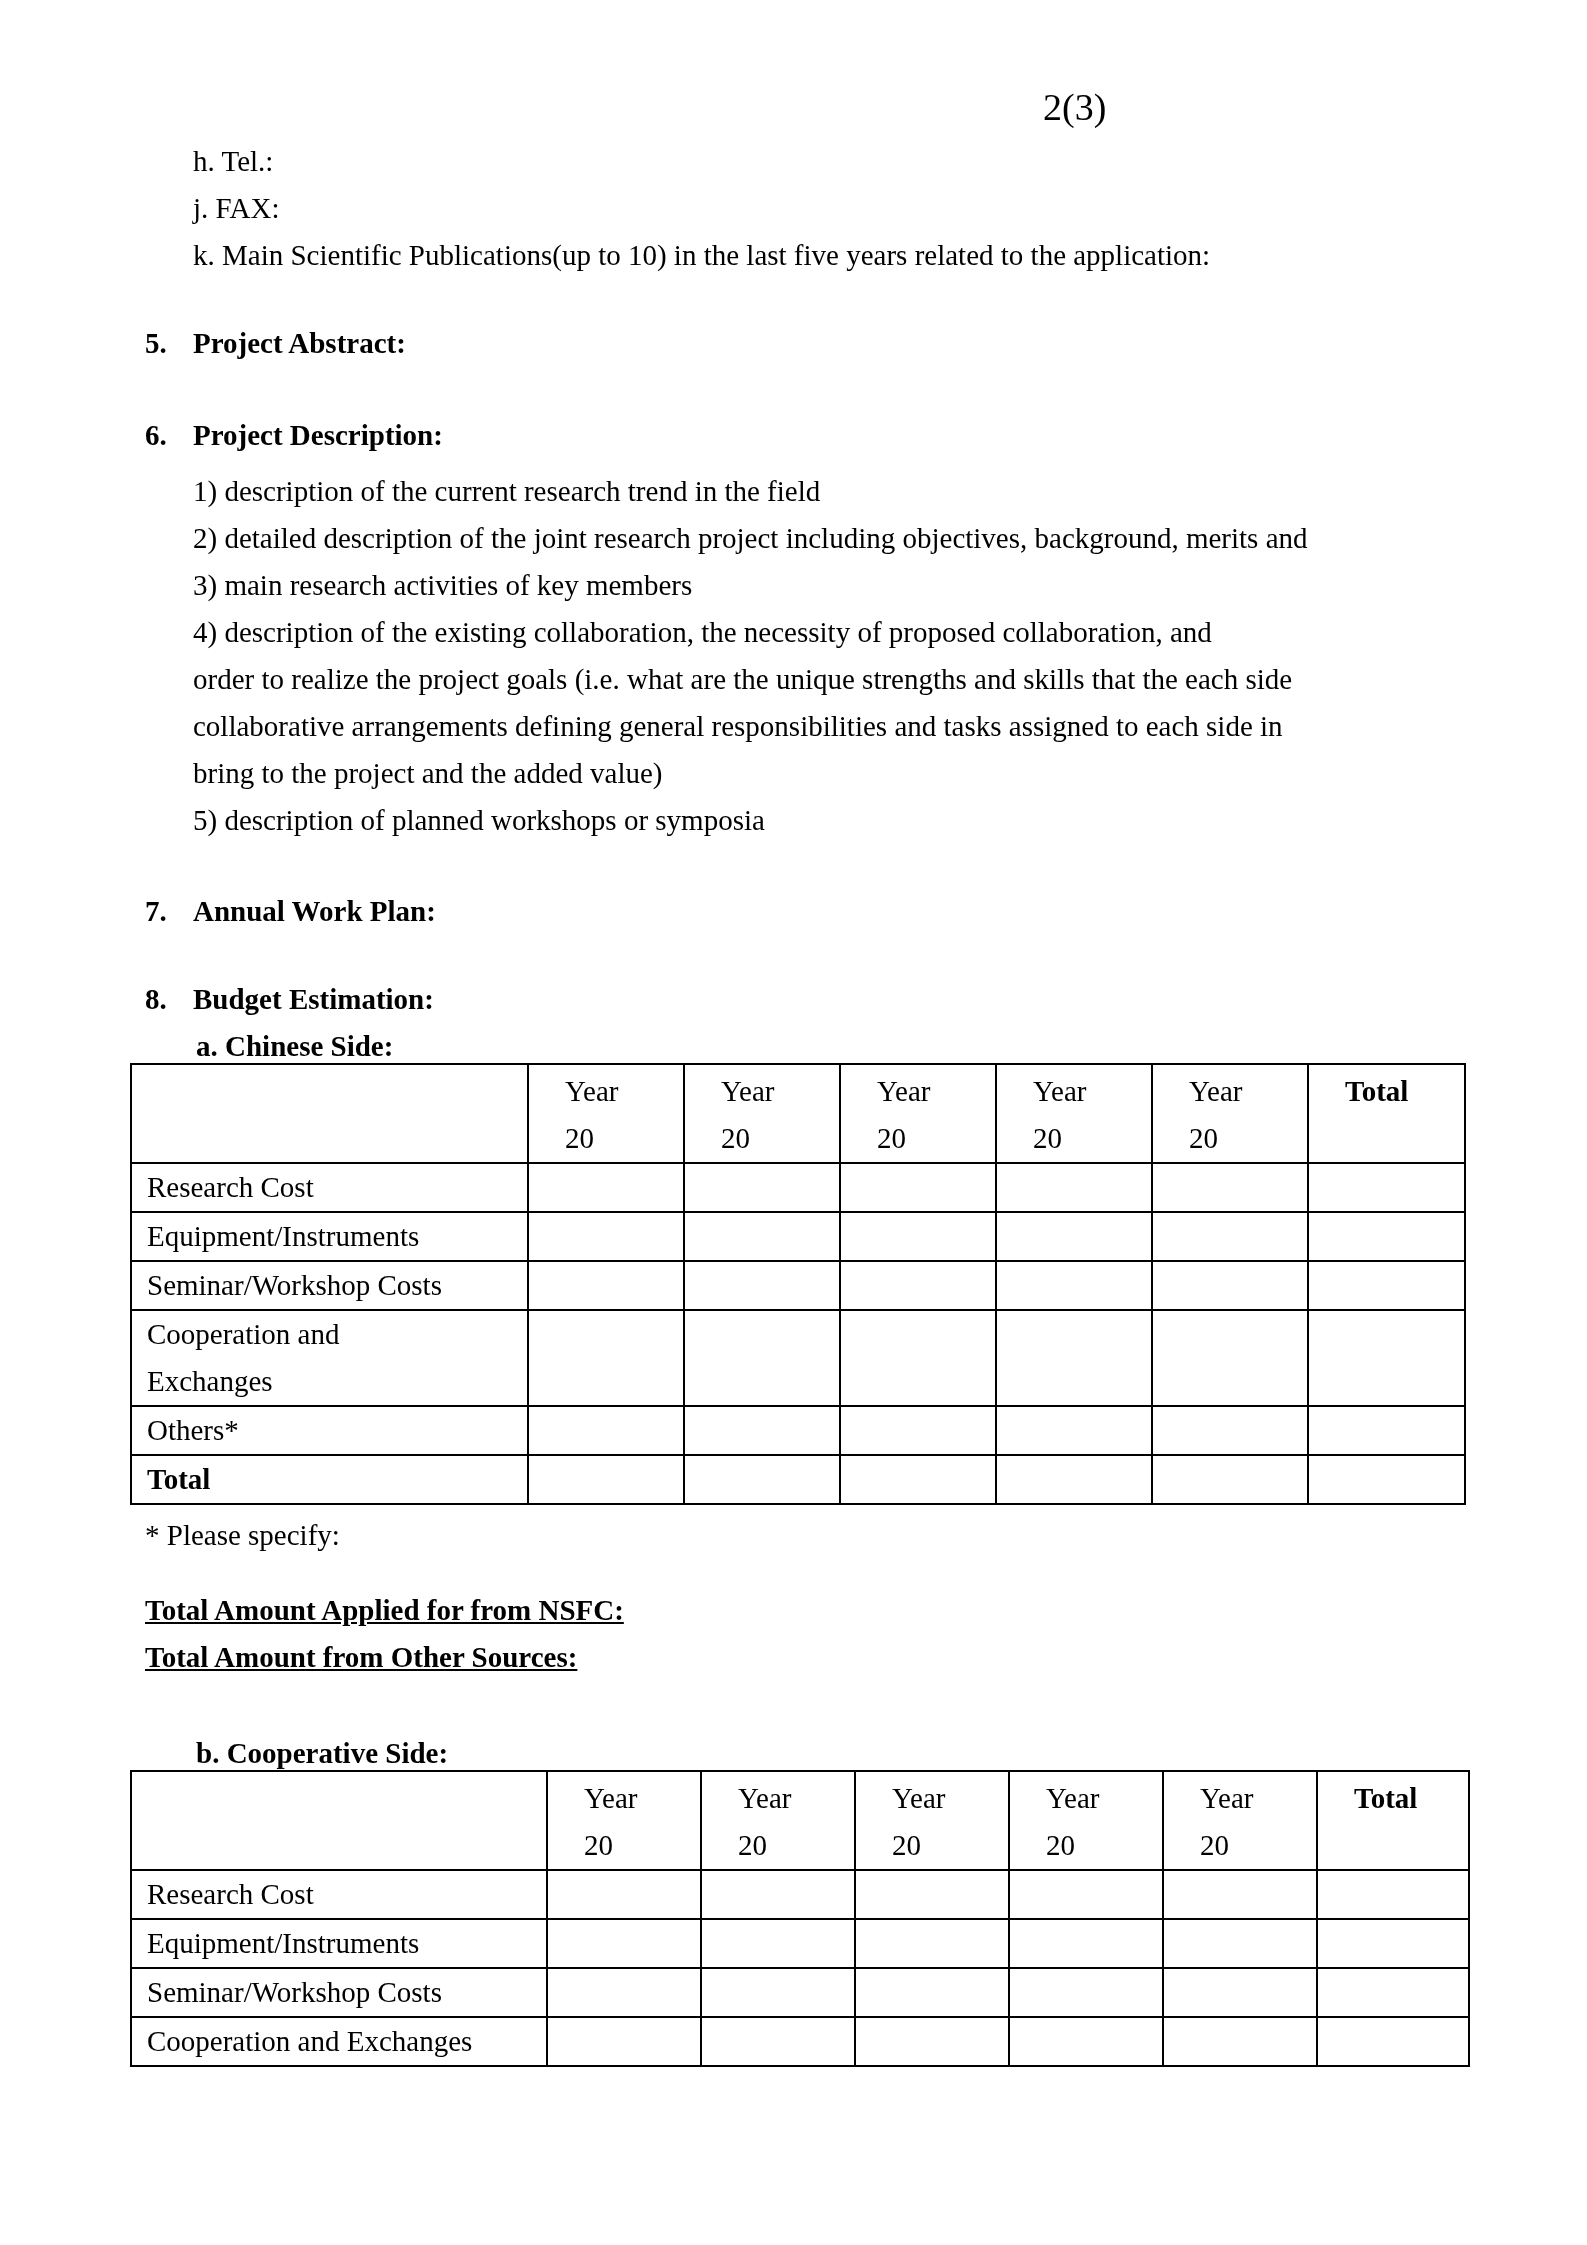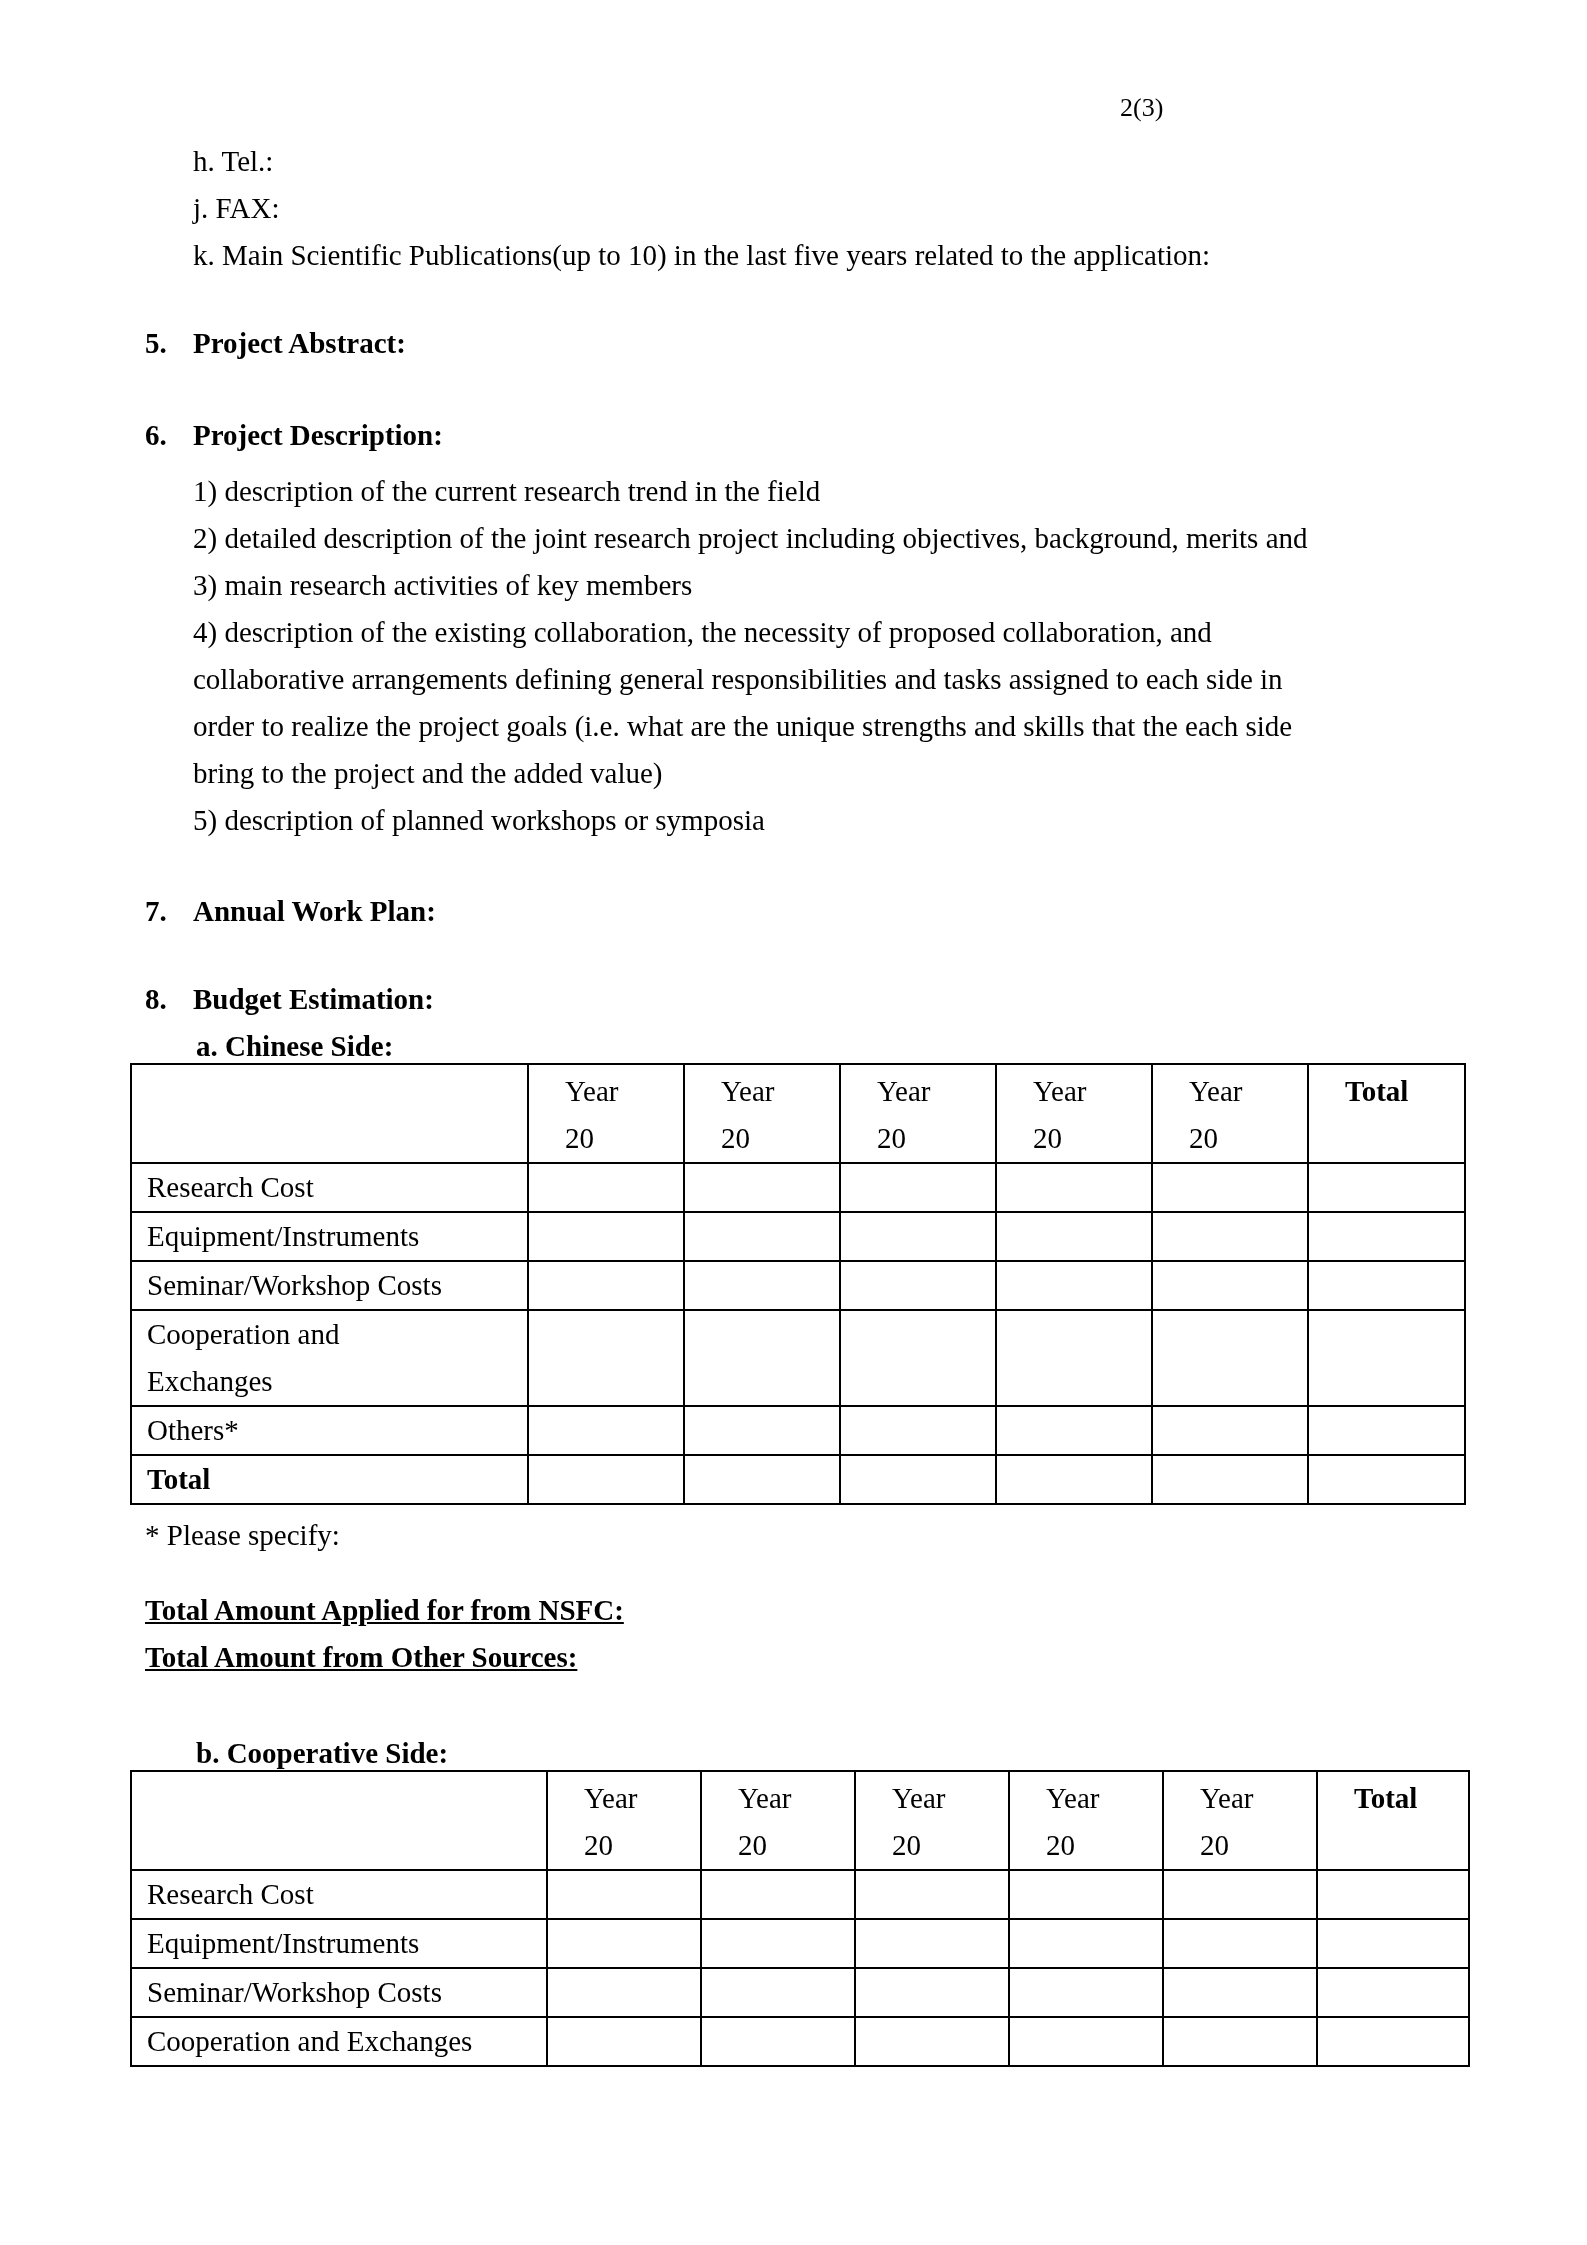--- a/index.html
+++ b/index.html
@@ -2,21 +2,21 @@
 <html><head>
 <meta charset="utf-8">
 <style>
   html,body{margin:0;padding:0;background:#ffffff;}
   body{
     width:1587px;height:2245px;
     font-family:"Liberation Serif", serif;
     font-size:29px;line-height:47px;color:#000;
   }
   .page{position:relative;width:1587px;height:2245px;overflow:hidden;background:#fff;}
-  .page-number{position:absolute;left:1120px;top:84px;font-size:26px;white-space:nowrap;}
+  .page-number{position:absolute;left:1043px;top:84px;font-size:38px;white-space:nowrap;}
   .txt{white-space:nowrap;}
   .contact{margin:138px 0 0 193px;}
   .heading{font-weight:bold;margin-left:145px;white-space:nowrap;}
   .h-num{display:inline-block;width:48px;font-weight:bold;}
   .heading-5{margin-top:41px;}
   .heading-6{margin-top:45px;}
   .desc{margin:9px 0 0 193px;}
   .heading-7{margin-top:44px;}
   .heading-8{margin-top:41px;}
   .sub-label{margin-left:196px;font-weight:bold;white-space:nowrap;}
@@ -70,22 +70,22 @@
 
   <div class="heading heading-6">
     <span class="h-num">6.</span><span>Project Description:</span>
   </div>
 
   <div class="desc">
     <div class="txt">1) description of the current research trend in the field</div>
     <div class="txt">2) detailed description of the joint research project including objectives, background, merits and</div>
     <div class="txt">3) main research activities of key members</div>
     <div class="txt">4) description of the existing collaboration, the necessity of proposed collaboration, and</div>
+    <div class="txt">order to realize the project goals (i.e. what are the unique strengths and skills that the each side</div>
     <div class="txt">collaborative arrangements defining general responsibilities and tasks assigned to each side in</div>
-    <div class="txt">order to realize the project goals (i.e. what are the unique strengths and skills that the each side</div>
     <div class="txt">bring to the project and the added value)</div>
     <div class="txt">5) description of planned workshops or symposia</div>
   </div>
 
   <div class="heading heading-7">
     <span class="h-num">7.</span><span>Annual Work Plan:</span>
   </div>
 
   <div class="heading heading-8">
     <span class="h-num">8.</span><span>Budget Estimation:</span>

